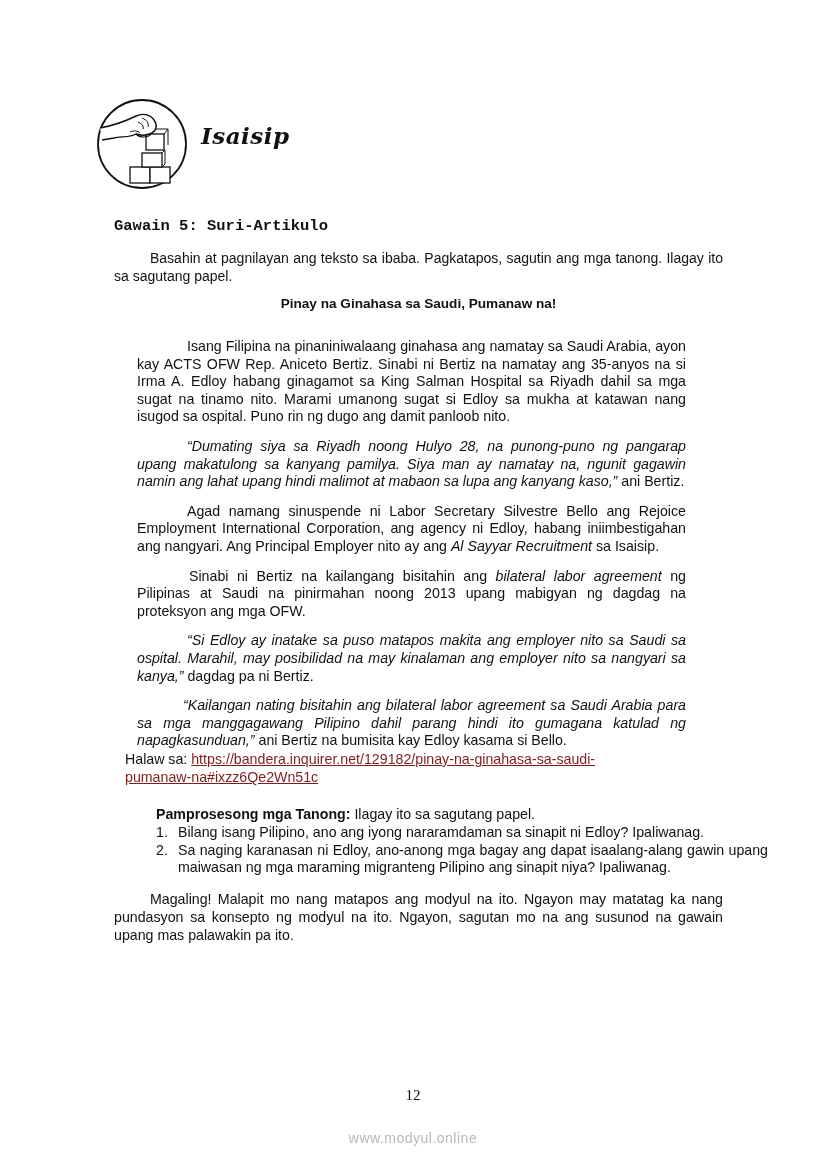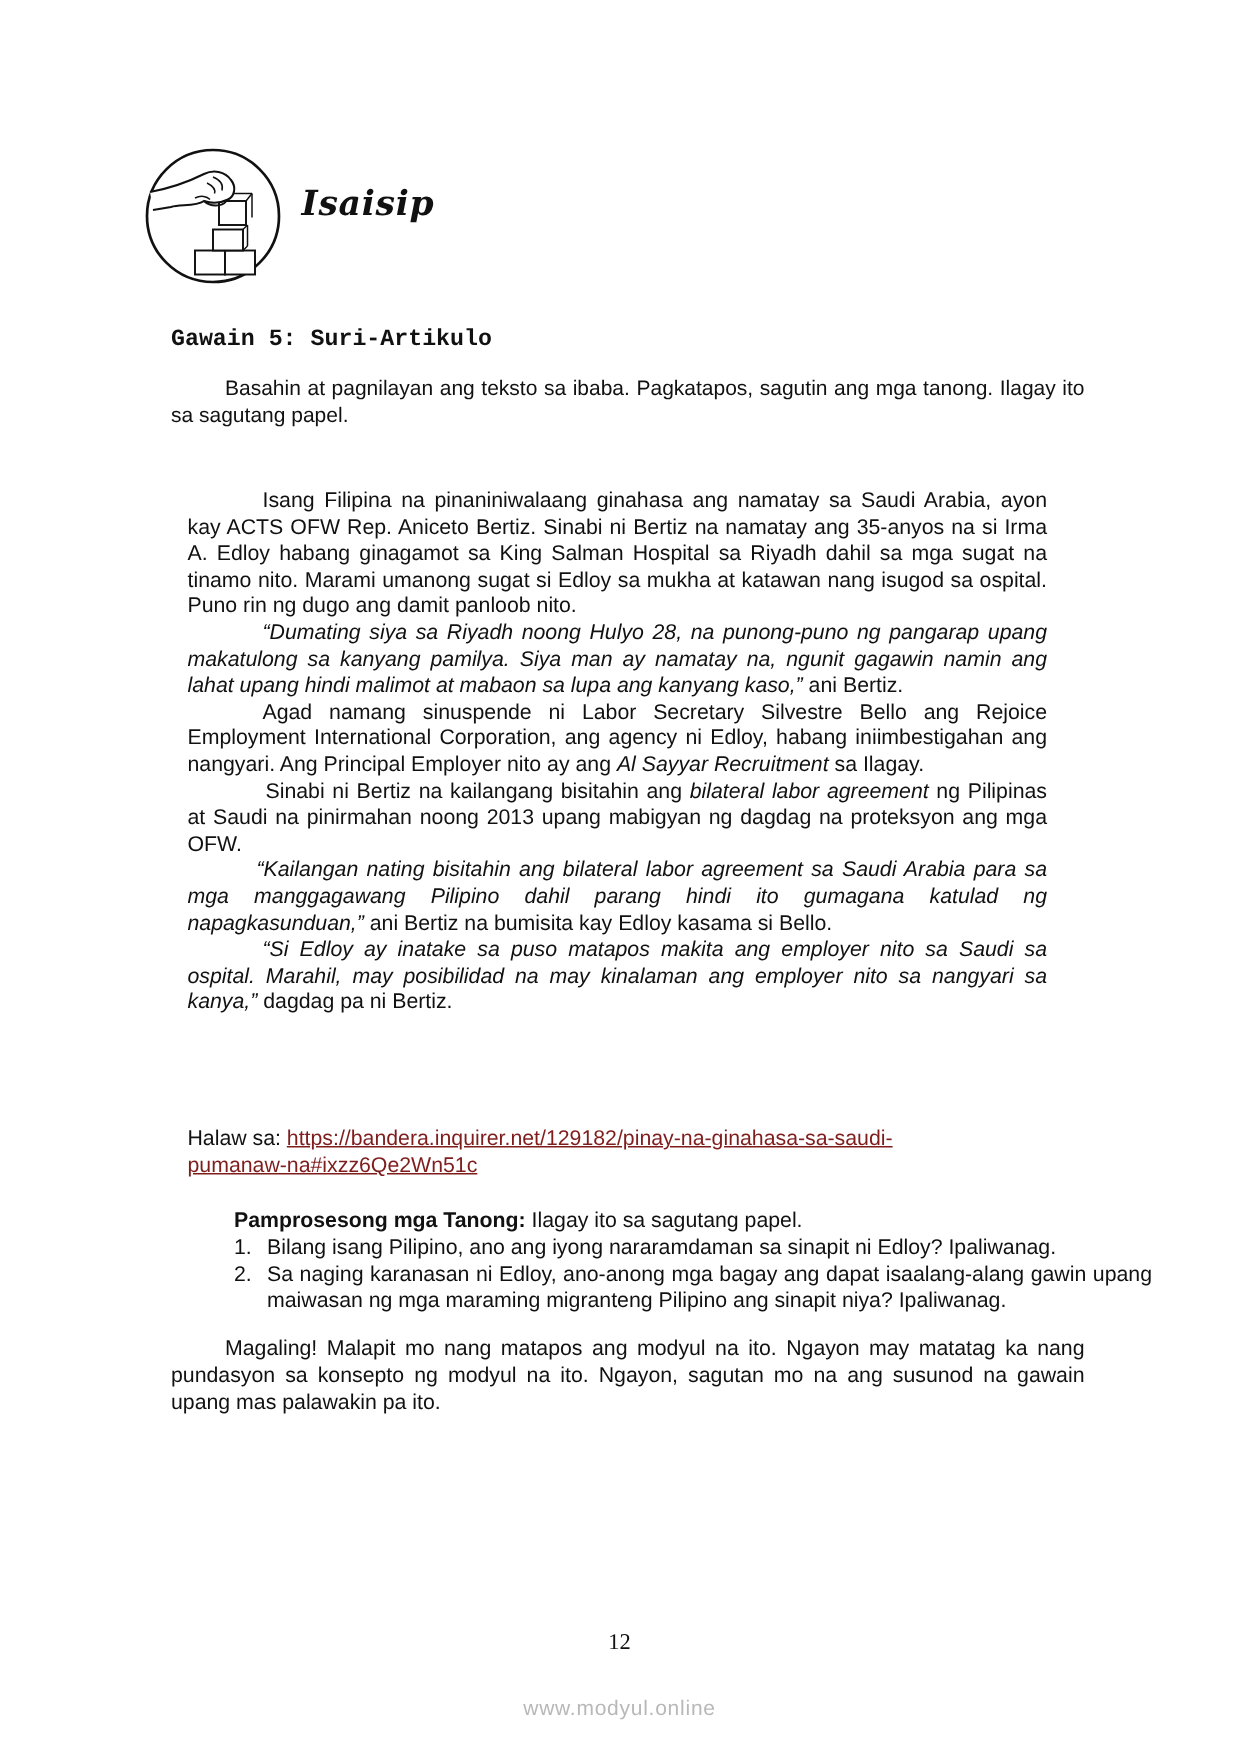--- a/index.html
+++ b/index.html
@@ -12,21 +12,21 @@
     .section-title { position: absolute; left: 201px; top: 118px; font-family: "DejaVu Serif", serif; font-weight: bold; font-style: italic; font-size: 23px; letter-spacing: 0.5px; color: #111; }
 
     .activity-title { position: absolute; left: 114px; top: 213px; font-size: 15.5px; font-weight: bold; font-family: Liberation Mono, monospace; }
 
     .instructions { position: absolute; left: 114px; top: 245px; width: 609px; font-size: 14px; line-height: 18px; text-align: justify; }
     .instructions .indent { display: inline-block; width: 36px; }
 
     .article-title { position: absolute; left: 114px; top: 292px; width: 609px; text-align: center; font-weight: bold; font-size: 13.6px; }
 
     .article { position: absolute; left: 125px; top: 322px; width: 573px; font-size: 14.2px; line-height: 17.6px; text-align: justify; }
-    .article p { margin: 0; }
+    .article p { margin: 12px; }
     .article .ind { display: inline-block; width: 50px; }
     .article .ind2 { display: inline-block; width: 52px; }
     .article .ind3 { display: inline-block; width: 46px; }
 
     .source { position: absolute; left: 125px; top: 746px; width: 590px; font-size: 14.2px; line-height: 18px; }
     .source a { color: #7f1d1d; text-decoration: underline; }
 
     .questions { position: absolute; left: 114px; top: 802px; width: 612px; font-size: 14.2px; line-height: 17.8px; margin-left: 42px; }
     .questions .qhead b { font-weight: bold; }
     .questions ol { margin: 0; padding: 0; list-style: none; }
@@ -67,28 +67,29 @@
     <path d="M46 20 C 51 22, 53 25, 52 29" fill="none" stroke="#111" stroke-width="1"></path>
     <path d="M34 34 C 38 32, 42 33, 44 35" fill="none" stroke="#111" stroke-width="1"></path>
   </svg>
 
   <div class="section-title">Isaisip</div>
 
   <div class="activity-title sans">Gawain 5: Suri-Artikulo</div>
 
   <div class="instructions sans"><span class="indent"></span><span>Basahin at pagnilayan ang teksto sa ibaba. Pagkatapos, sagutin ang mga tanong. Ilagay ito sa sagutang papel.</span></div>
 
+  <div class="article-title sans">Pinay na Ginahasa sa Saudi, Pumanaw na!</div>
 
   <div class="article sans">
     <p><span class="ind"></span><span>Isang Filipina na pinaniniwalaang ginahasa ang namatay sa Saudi Arabia, ayon kay ACTS OFW Rep. Aniceto Bertiz. Sinabi ni Bertiz na namatay ang 35-anyos na si Irma A. Edloy habang ginagamot sa King Salman Hospital sa Riyadh dahil sa mga sugat na tinamo nito. Marami umanong sugat si Edloy sa mukha at katawan nang isugod sa ospital. Puno rin ng dugo ang damit panloob nito.</span></p>
     <p><span class="ind"></span><i>“Dumating siya sa Riyadh noong Hulyo 28, na punong-puno ng pangarap upang makatulong sa kanyang pamilya. Siya man ay namatay na, ngunit gagawin namin ang lahat upang hindi malimot at mabaon sa lupa ang kanyang kaso,”</i><span> ani Bertiz.</span></p>
-    <p><span class="ind"></span><span>Agad namang sinuspende ni Labor Secretary Silvestre Bello ang Rejoice Employment International Corporation, ang agency ni Edloy, habang iniimbestigahan ang nangyari. Ang Principal Employer nito ay ang </span><i>Al Sayyar Recruitment</i><span> sa Ilagay.</span></p>
+    <p><span class="ind"></span><span>Agad namang sinuspende ni Labor Secretary Silvestre Bello ang Rejoice Employment International Corporation, ang agency ni Edloy, habang iniimbestigahan ang nangyari. Ang Principal Employer nito ay ang </span><i>Al Sayyar Recruitment</i><span> sa Isaisip.</span></p>
     <p><span class="ind2"></span><span>Sinabi ni Bertiz na kailangang bisitahin ang </span><i>bilateral labor agreement</i><span> ng Pilipinas at Saudi na pinirmahan noong 2013 upang mabigyan ng dagdag na proteksyon ang mga OFW.</span></p>
+    <p><span class="ind"></span><i>“Si Edloy ay inatake sa puso matapos makita ang employer nito sa Saudi sa ospital. Marahil, may posibilidad na may kinalaman ang employer nito sa nangyari sa kanya,”</i><span> dagdag pa ni Bertiz.</span></p>
     <p><span class="ind3"></span><i>“Kailangan nating bisitahin ang bilateral labor agreement sa Saudi Arabia para sa mga manggagawang Pilipino dahil parang hindi ito gumagana katulad ng napagkasunduan,”</i><span> ani Bertiz na bumisita kay Edloy kasama si Bello.</span></p>
-    <p><span class="ind"></span><i>“Si Edloy ay inatake sa puso matapos makita ang employer nito sa Saudi sa ospital. Marahil, may posibilidad na may kinalaman ang employer nito sa nangyari sa kanya,”</i><span> dagdag pa ni Bertiz.</span></p>
   </div>
 
   <div class="source sans">
     <span>Halaw sa: </span><a><span>https://bandera.inquirer.net/129182/pinay-na-ginahasa-sa-saudi-</span><br><span>pumanaw-na#ixzz6Qe2Wn51c</span></a>
   </div>
 
   <div class="questions sans">
     <div class="qhead"><b>Pamprosesong mga Tanong:</b><span> Ilagay ito sa sagutang papel.</span></div>
     <ol>
       <li><span class="num">1.</span><span>Bilang isang Pilipino, ano ang iyong nararamdaman sa sinapit ni Edloy? Ipaliwanag.</span></li>

